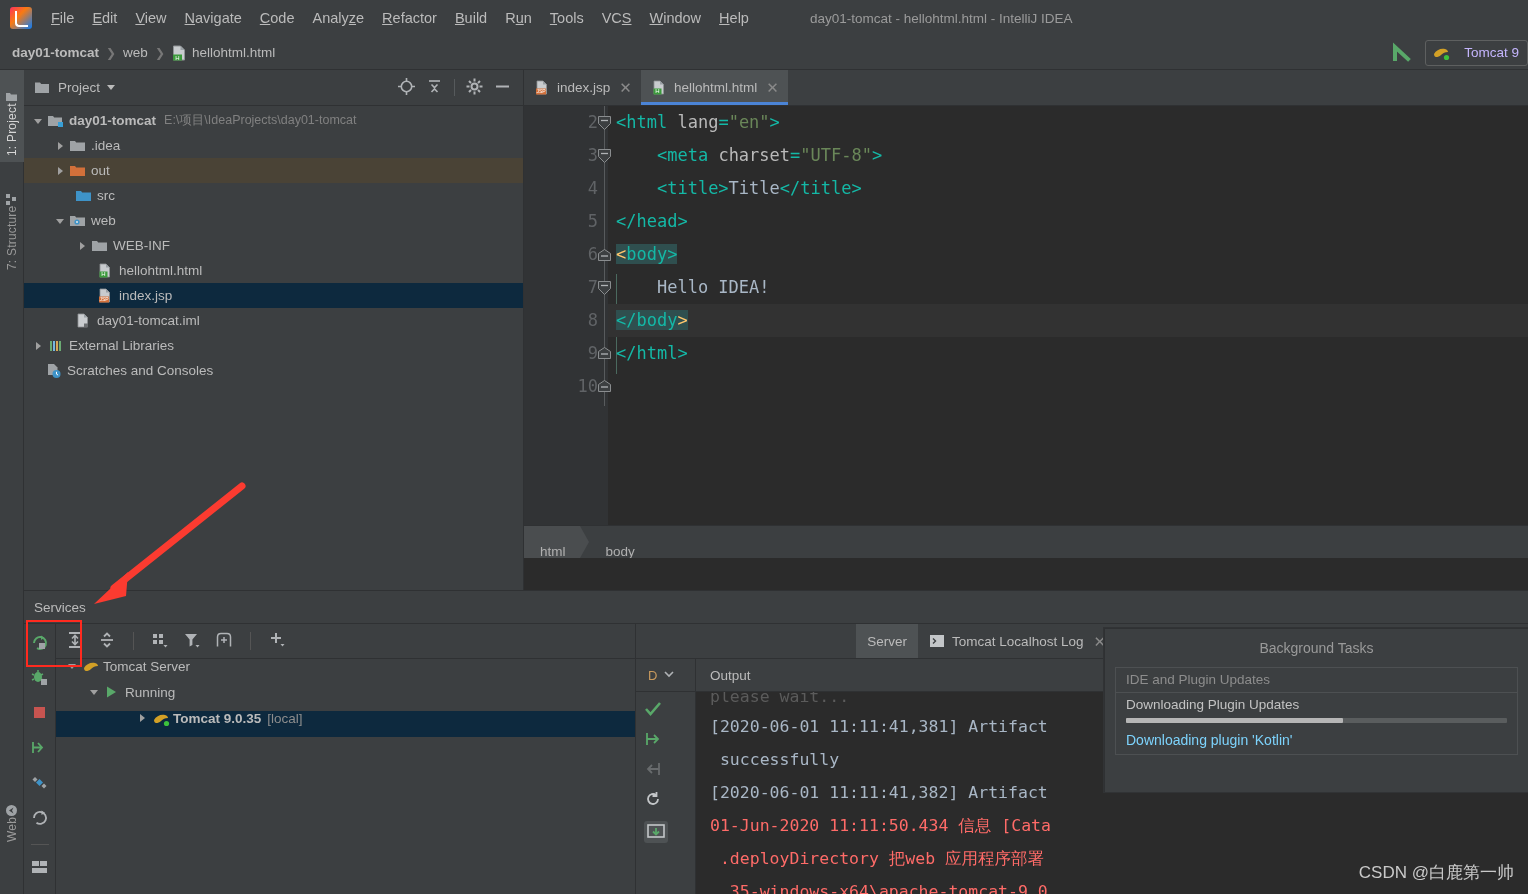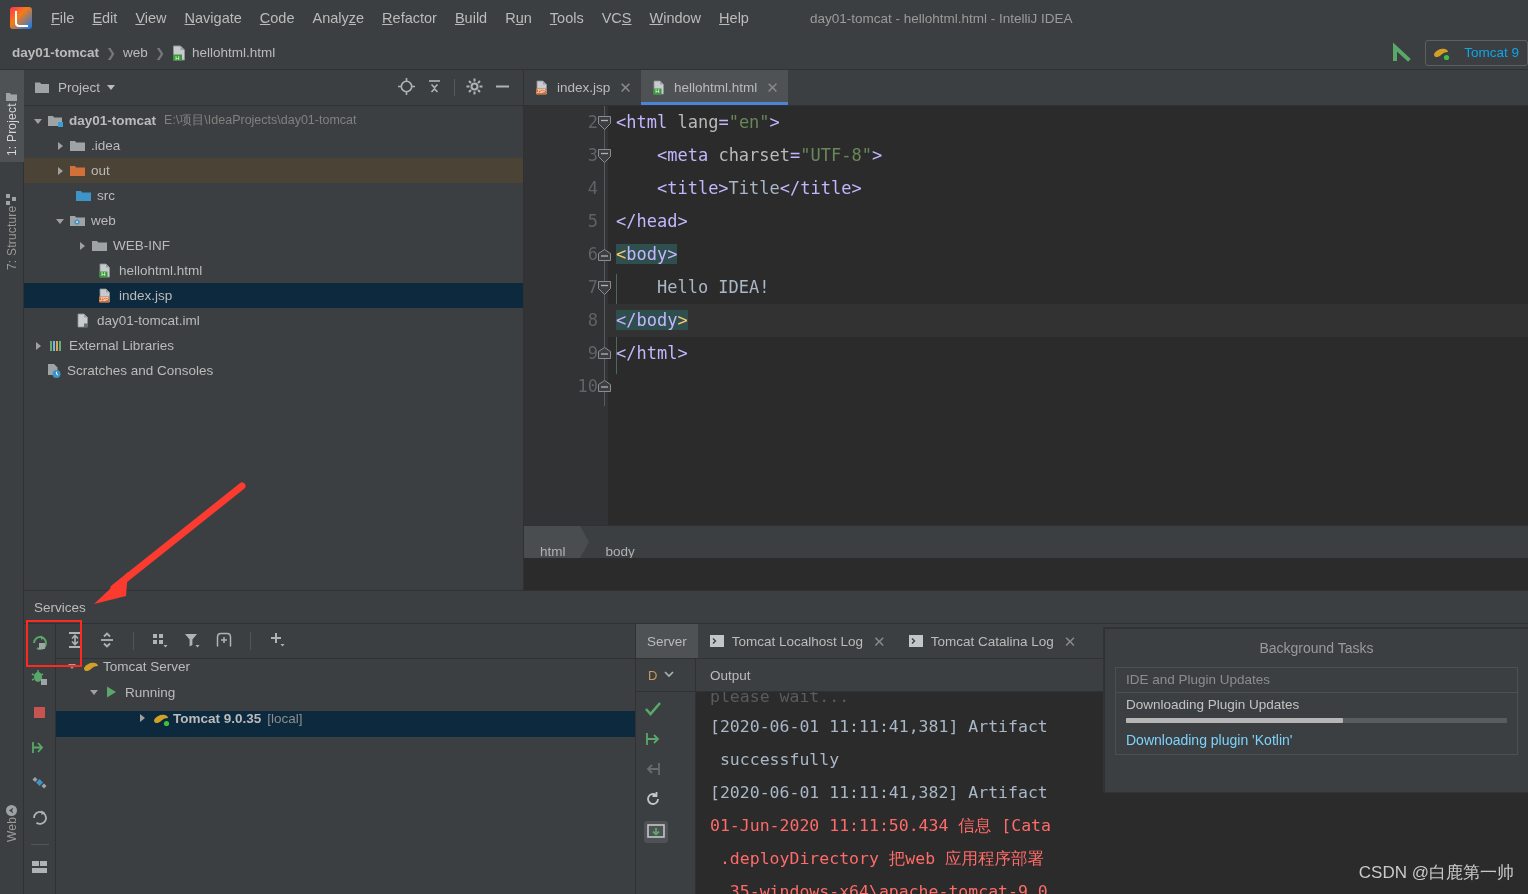--- a/index.html
+++ b/index.html
@@ -46,21 +46,21 @@
   .crumb-sep { color: #777; margin: 0 7px; font-size: 12px; }
   .navbar-right { margin-left: auto; display: flex; align-items: center; padding-right: 0px; }
   .run-arrow {
     width: 26px; height: 24px; position: relative; margin-right: 10px;
   }
   .run-arrow svg { display:block; }
   .runconfig {
     display: flex; align-items: center; gap: 14px;
     border: 1px solid #5e6060; border-radius: 3px;
     padding: 3px 8px 3px 6px; height: 26px; background: #3c3f41;
-    color: #0ea5e9; font-size: 13.5px; white-space: nowrap;
+    color: #c4b5fd; font-size: 13.5px; white-space: nowrap;
   }
 
   
   .leftstrip {
     position: absolute; left: 0; top: 70px; width: 24px; height: 824px;
     background: #3c3f41; border-right: 1px solid #2f3133;
   }
   .vtab {
     position: absolute; left: 0; width: 24px;
     writing-mode: vertical-rl; text-orientation: mixed;
@@ -143,21 +143,21 @@
   }
   .foldmark {
     position: absolute; left: 74px; width: 13px; height: 13px;
   }
   .codelines {
     position: absolute; left: 84px; top: 0; right: 0; height: 100%;
     font-family: "DejaVu Sans Mono", monospace; font-size: 17px;
   }
   .cline { height: 33px; line-height: 33px; white-space: pre; padding-left: 8px; position: relative; }
   .cline.hl { background: #323232; }
-  .tok-tag { color: #c4b5fd; }
+  .tok-tag { color: #14b8a6; }
   .tok-attr { color: #bababa; }
   .tok-val { color: #6a8759; }
   .tok-txt { color: #a9b7c6; }
   .mark { background: #2f4f4f; }
   .caretbar { color: #ffc66d; }
   .bulb {
     position: absolute; left: 21px; top: 8px; width: 14px; height: 17px;
   }
   .indentguide {
     position: absolute; left: 92px; width: 1px; background: #4b6a5f;
@@ -197,21 +197,21 @@
     height: 35px; display: flex; align-items: center; gap: 14px; padding-left: 10px;
     border-bottom: 1px solid #2f3133;
   }
   .tb-sep { width: 1px; height: 18px; background: #555; margin: 0 3px; }
   .svc-tree { font-size: 13.5px; }
   .srow { display: flex; align-items: flex-start; height: 26px; padding-left: 10px; color: #bbbbbb; }
   .srow.sel { background: #0d293e; }
 
   .svc-right { flex: 1; position: relative; }
   .cons-tabs {
-    height: 35px; display: flex; align-items: stretch; border-bottom: 1px solid #2f3133;
+    height: 35px; display: flex; align-items: stretch; border-bottom: 1px solid #2f3133; justify-content: center;
   }
   .ctab {
     display: flex; align-items: center; gap: 7px; padding: 0 11px;
     color: #bbbbbb; font-size: 13.5px; white-space: nowrap;
   }
   .ctab.active { background: #4e5254; }
   .cons-body { position: absolute; left: 0; top: 35px; right: 0; bottom: 0; display: flex; }
   .cons-gutterbar {
     width: 60px; border-right: 1px solid #2f3133; background: #3c3f41;
     display: flex; flex-direction: column; align-items: flex-start;

